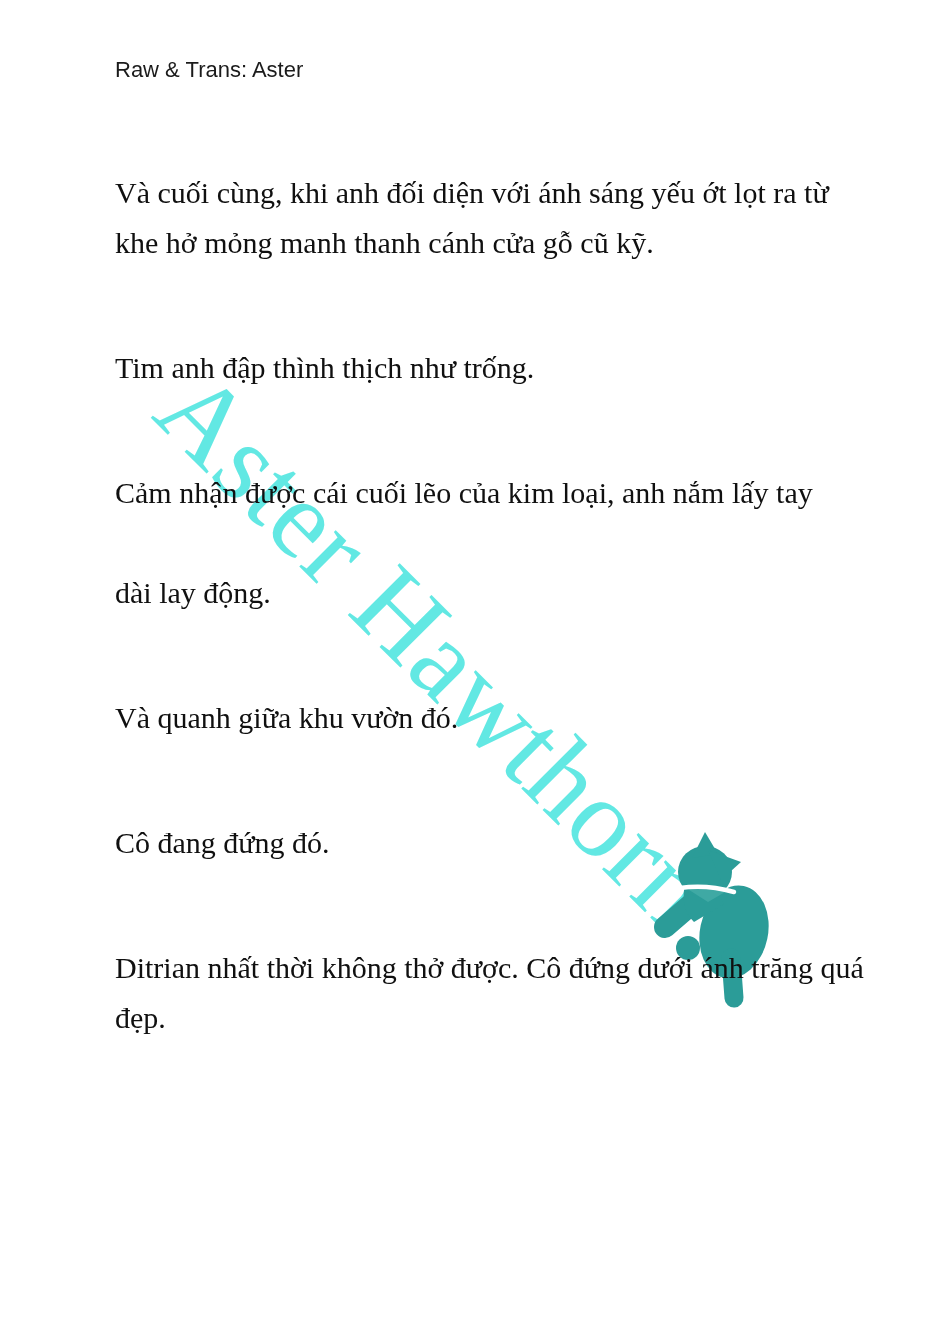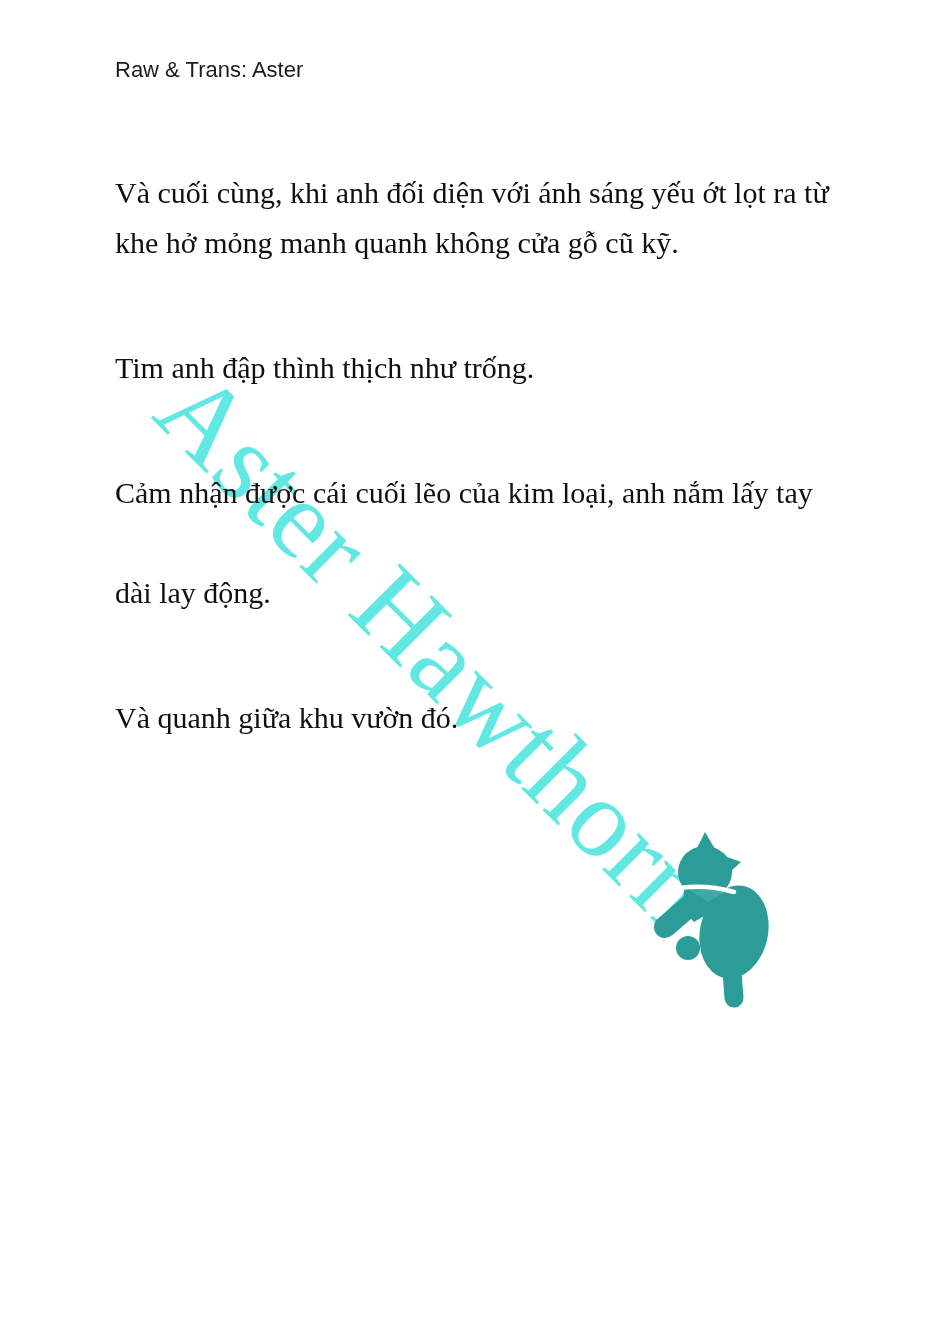--- a/index.html
+++ b/index.html
@@ -88,28 +88,35 @@
 
       <polygon points="38,60 84,60 60,74" fill="#3fa9a4"></polygon>
 
       <path d="M32,60 Q58,56 86,64" stroke="#ffffff" stroke-width="4.5" fill="none" stroke-linecap="round"></path>
     </svg>
   </div>
 
   <div class="content">
     <p>
       <span class="line">Và cuối cùng, khi anh đối diện với ánh sáng yếu ớt lọt ra từ</span><br>
-      <span class="line">khe hở mỏng manh quanh không cửa gỗ cũ kỹ.</span>
+      <span class="line">khe hở mỏng manh thanh cánh cửa gỗ cũ kỹ.</span>
     </p>
     <p>
       <span class="line">Tim anh đập thình thịch như trống.</span>
     </p>
     <p>
       <span class="line">Cảm nhận được cái cuối lẽo của kim loại, anh nắm lấy tay</span><br>
       <br>
       <span class="line">dài lay động.</span>
     </p>
     <p>
       <span class="line">Và quanh giữa khu vườn đó.</span>
     </p>
+    <p>
+      <span class="line">Cô đang đứng đó.</span>
+    </p>
+    <p>
+      <span class="line">Ditrian nhất thời không thở được. Cô đứng dưới ánh trăng quá</span><br>
+      <span class="line">đẹp.</span>
+    </p>
   </div>
 
 </div>
 
 </body></html>

